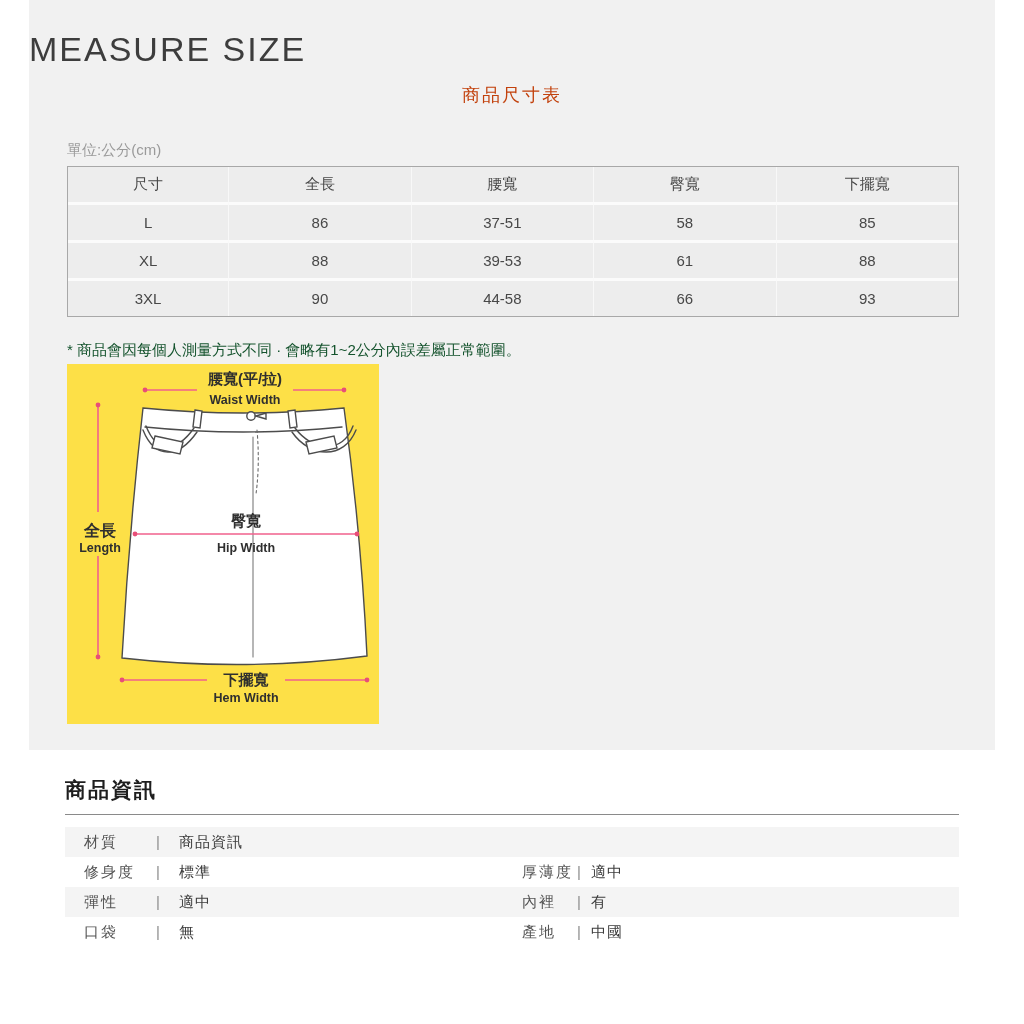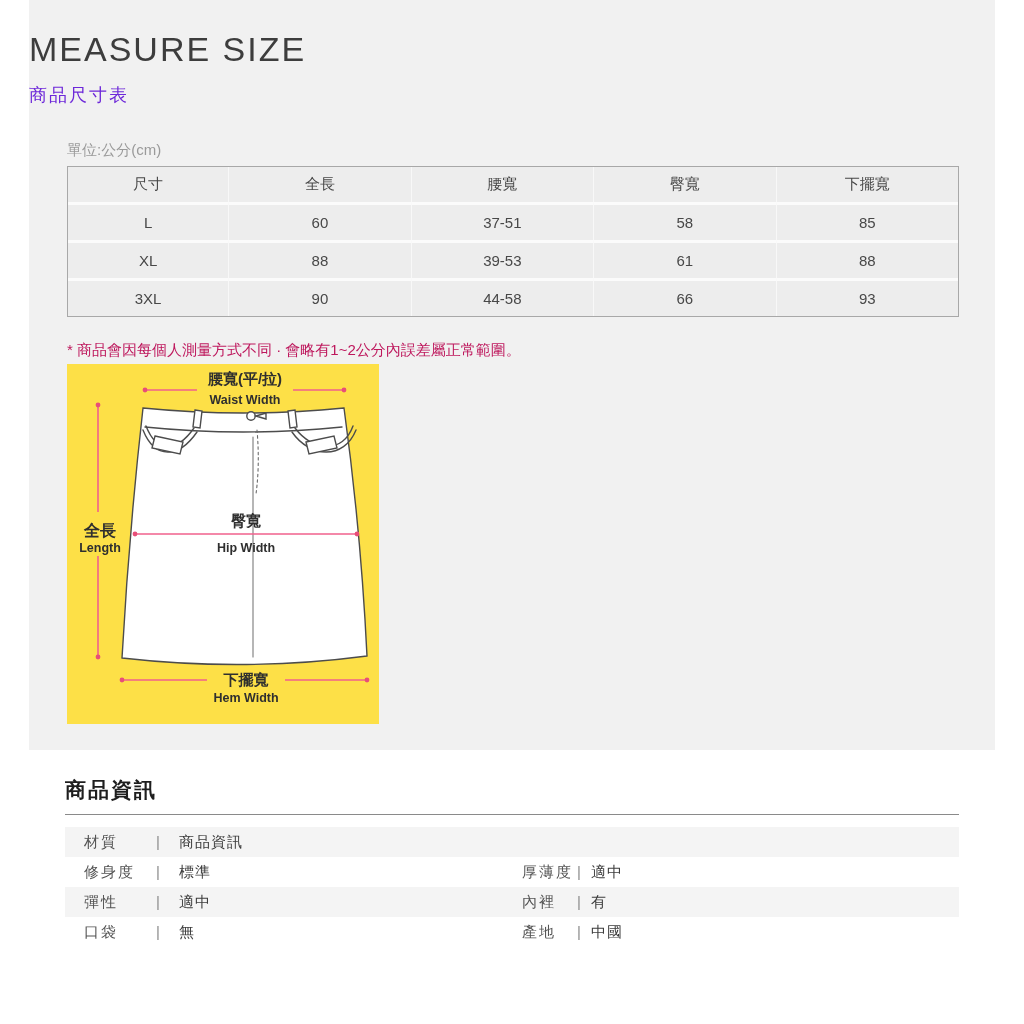--- a/index.html
+++ b/index.html
@@ -10,35 +10,35 @@
   }
   .sheet{width:966px;margin:0 auto;}
 
   
   .measure-section{background:#f1f1f1;padding:30px 0 26px 0;}
   .page-title{
     font-size:34px;font-weight:400;letter-spacing:2px;
     color:#3d3d3d;margin:0;
   }
   .page-subtitle{
-    font-size:18px;color:#6d28d9;margin-top:14px;letter-spacing:2px;
+    text-align:center;font-size:18px;color:#c2410c;margin-top:14px;letter-spacing:2px;
   }
   .unit-label{margin:34px 36px 6px 38px;font-size:15px;color:#9a9a9a;}
   .size-table{
     margin:0 36px 0 38px;width:892px;border-collapse:separate;border-spacing:0;
     border:1px solid #a8a8a8;background:#fbfbfb;
   }
   .size-table td,.size-table th{
     height:35px;background:#ededed;text-align:center;vertical-align:middle;
     font-size:15px;font-weight:400;color:#484848;padding:0;margin-top:36px;
   }
   .size-table tr + tr td, .size-table tr + tr th{border-top:3px solid #fbfbfb;}
   .size-table td + td, .size-table th + th{border-left:1px solid #f8f8f8;}
   .col-size{width:18%;} .col-v{width:20.5%;}
-  .note{margin:24px 36px 0 38px;font-size:15px;color:#be185d;}
+  .note{margin:24px 36px 0 38px;font-size:15px;color:#14532d;}
 
   .diagram-box{
     margin:4px 0 0 38px;width:312px;height:360px;background:#fde047;position:relative;
   }
   .diagram-box svg{display:block;}
   .d-zh{font-size:15px;font-weight:bold;fill:#2f2f2f;}
   .d-zh-big{font-size:16px;font-weight:bold;fill:#2f2f2f;}
   .d-en{font-size:12.5px;font-weight:bold;fill:#2f2f2f;}
 
   
@@ -73,21 +73,21 @@
       <tbody>
           <tr>
         <th class="col-size">尺寸</th>
         <th class="col-v">全長</th>
         <th class="col-v">腰寬</th>
         <th class="col-v">臀寬</th>
         <th class="col-v">下擺寬</th>
       </tr>
       <tr>
         <td>L</td>
-        <td>60</td>
+        <td>86</td>
         <td>37-51</td>
         <td>58</td>
         <td>85</td>
       </tr>
       <tr>
         <td>XL</td>
         <td>88</td>
         <td>39-53</td>
         <td>61</td>
         <td>88</td>

